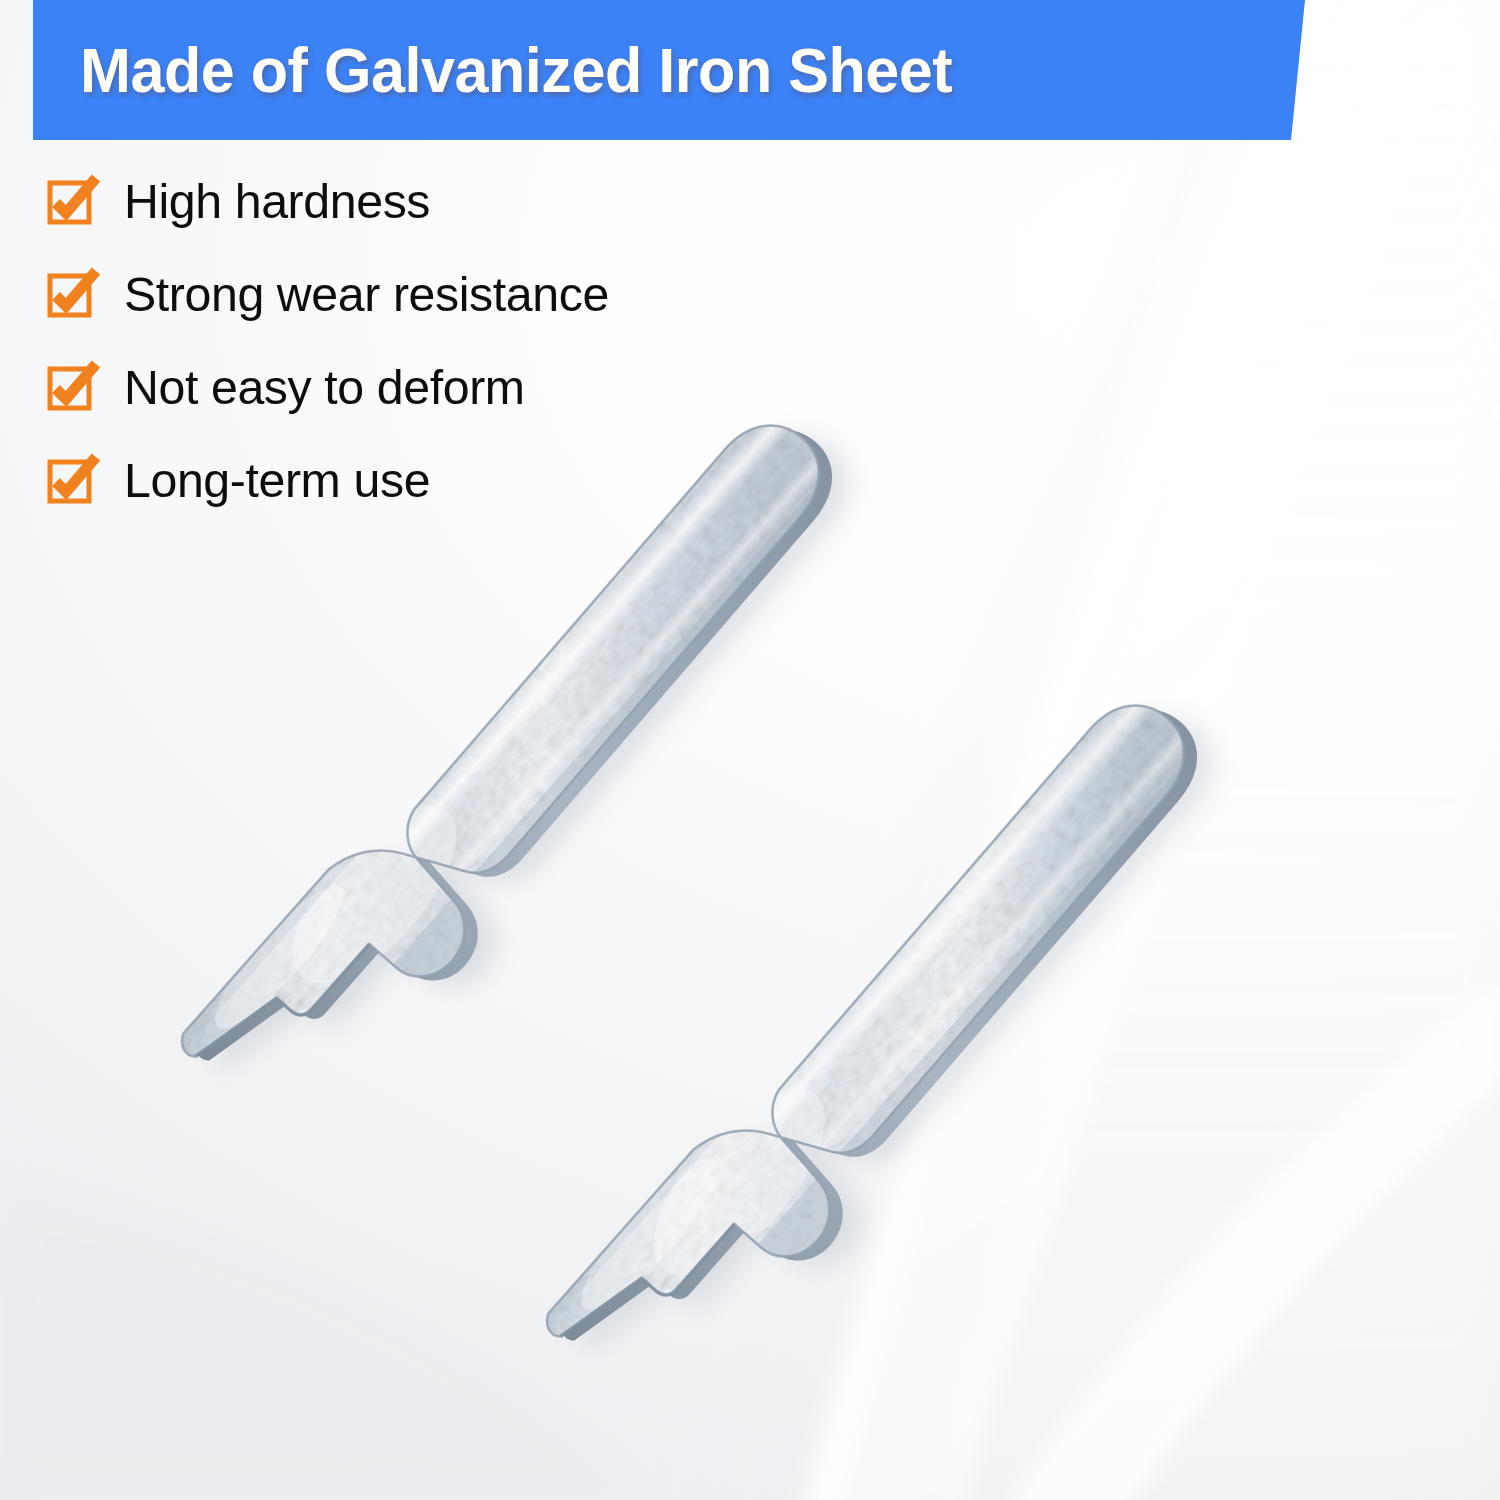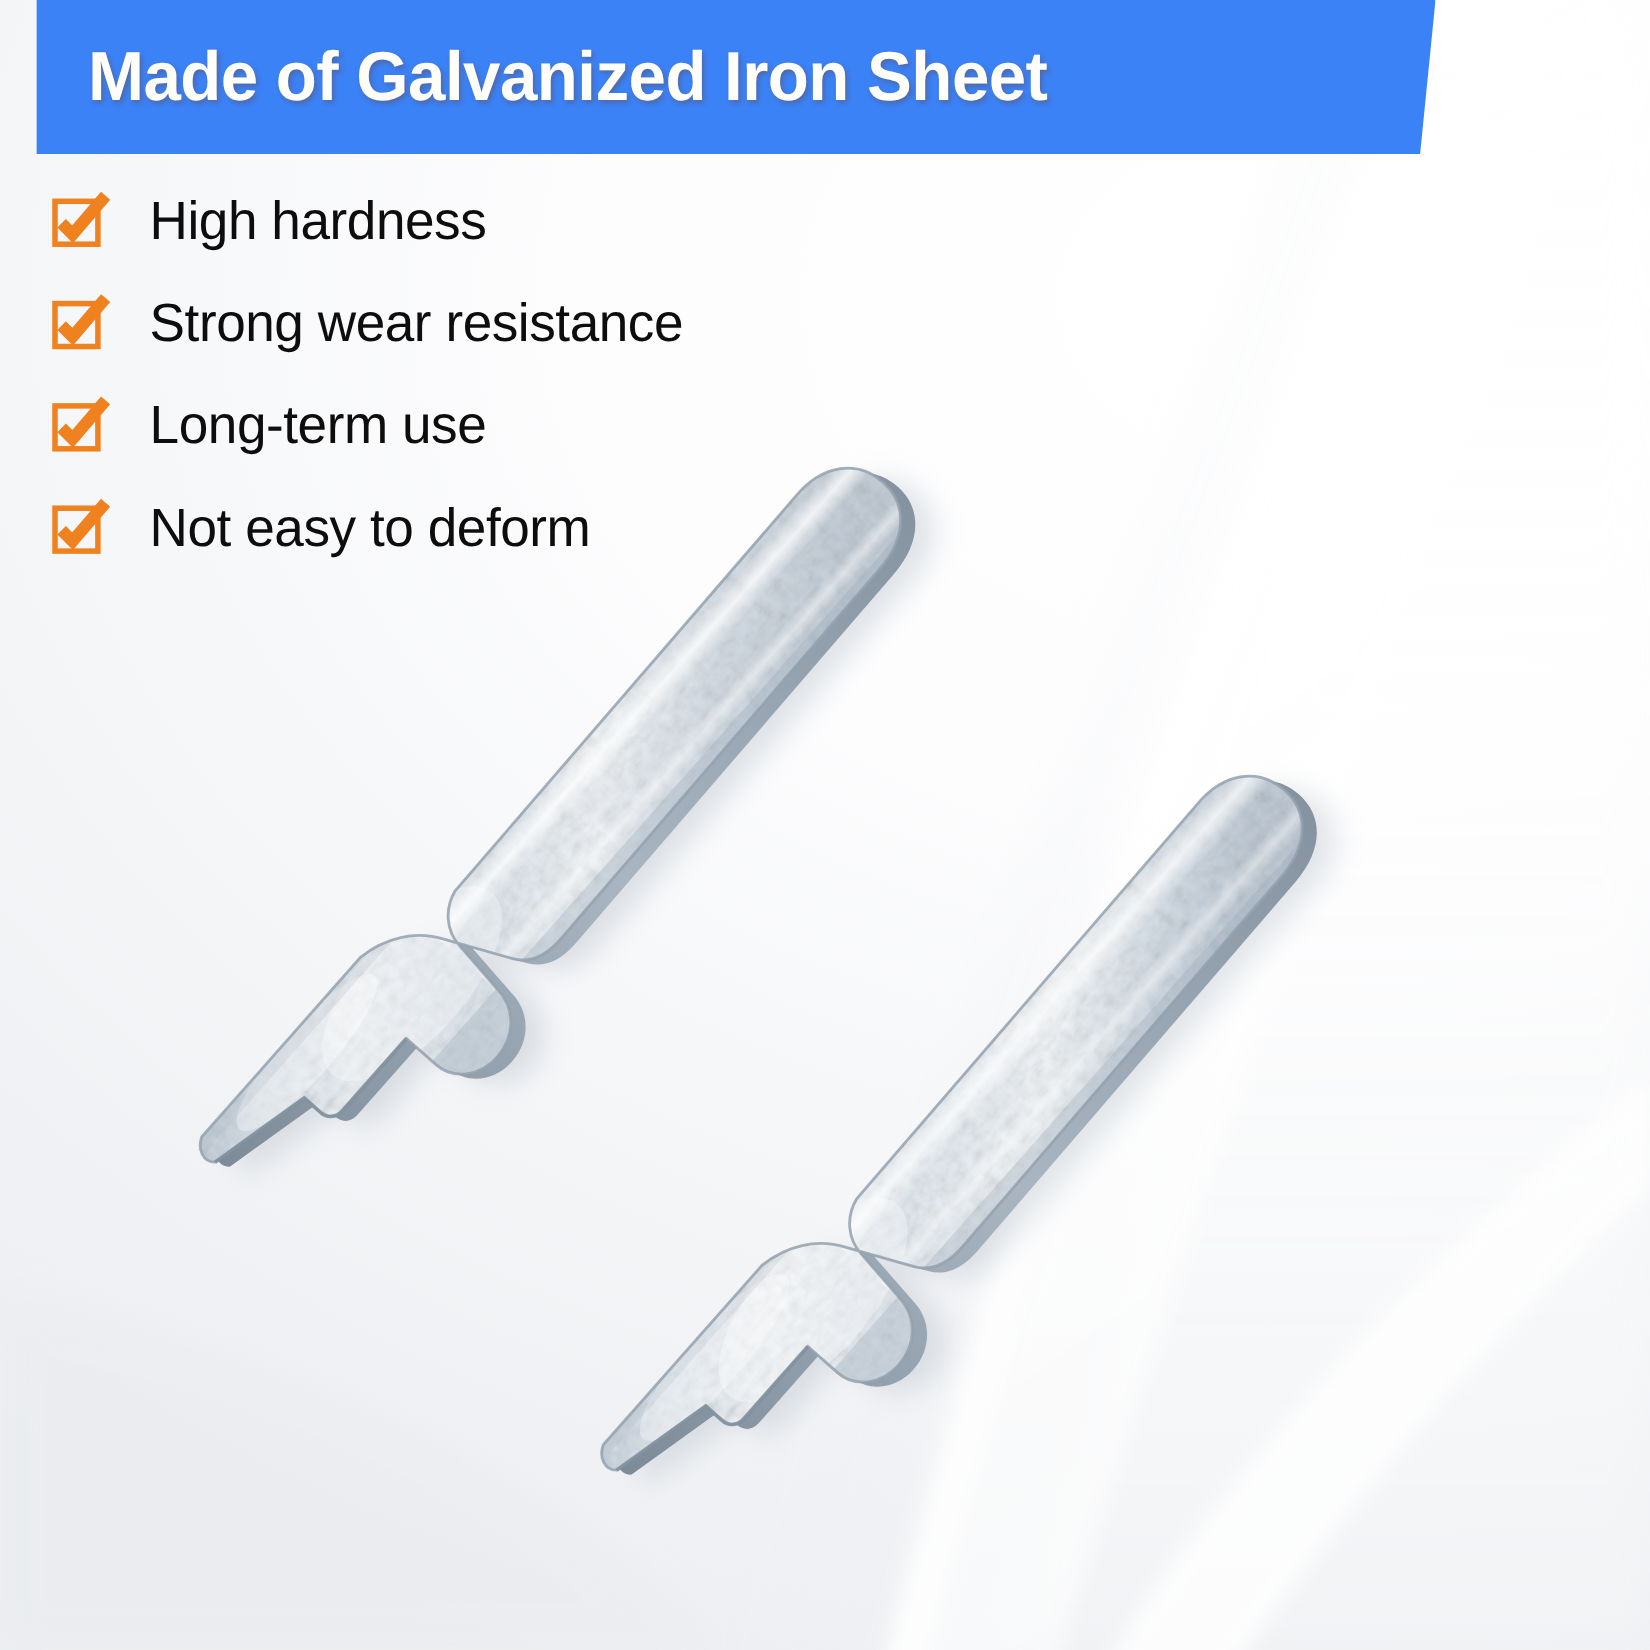--- a/index.html
+++ b/index.html
@@ -34,21 +34,21 @@
     transform:scaleX(0.97);transform-origin:left center;
     text-shadow:2px 3px 5px rgba(120,48,0,0.30);
     white-space:nowrap;
   }
 
   
   .feature-list{
     position:absolute;left:48px;top:172px;width:980px;z-index:4;
   }
   .feature-item{
-    display:flex;align-items:center;height:58px;margin-bottom:35px;gap:12px;
+    display:flex;align-items:center;height:58px;margin-bottom:35px;
   }
   .check-icon{
     position:relative;width:46px;height:46px;flex:0 0 46px;margin-right:30px;
   }
   .check-icon svg{position:absolute;left:-3px;top:-6px;}
   .feature-label{
     font-size:49px;line-height:52px;color:#0d0d0d;
     letter-spacing:-0.4px;white-space:nowrap;
     transform:scaleX(0.985);transform-origin:left center;
   }
@@ -126,31 +126,31 @@
       <span class="feature-label">Strong wear resistance</span>
     </div>
 
     <div class="feature-item">
       <span class="check-icon">
         <svg width="56" height="56" viewBox="0 0 56 56">
           <rect x="5" y="11" width="39" height="39" fill="none" stroke="#f0811f" stroke-width="5"></rect>
           <path d="M11 31 L21 41 L51 6" fill="none" stroke="#f0811f" stroke-width="11" stroke-linecap="butt" stroke-linejoin="miter"></path>
         </svg>
       </span>
+      <span class="feature-label">Not easy to deform</span>
+    </div>
+
+    <div class="feature-item">
+      <span class="check-icon">
+        <svg width="56" height="56" viewBox="0 0 56 56">
+          <rect x="5" y="11" width="39" height="39" fill="none" stroke="#f0811f" stroke-width="5"></rect>
+          <path d="M11 31 L21 41 L51 6" fill="none" stroke="#f0811f" stroke-width="11" stroke-linecap="butt" stroke-linejoin="miter"></path>
+        </svg>
+      </span>
       <span class="feature-label">Long-term use</span>
-    </div>
-
-    <div class="feature-item">
-      <span class="check-icon">
-        <svg width="56" height="56" viewBox="0 0 56 56">
-          <rect x="5" y="11" width="39" height="39" fill="none" stroke="#f0811f" stroke-width="5"></rect>
-          <path d="M11 31 L21 41 L51 6" fill="none" stroke="#f0811f" stroke-width="11" stroke-linecap="butt" stroke-linejoin="miter"></path>
-        </svg>
-      </span>
-      <span class="feature-label">Not easy to deform</span>
     </div>
 
   </div>
 
   <svg class="tools" viewBox="0 0 1500 1500">
     <defs>
 
       <linearGradient id="face" x1="0" y1="0" x2="1" y2="0.25">
         <stop offset="0" stop-color="#b9c6d3"></stop>
         <stop offset="0.10" stop-color="#d6e0e9"></stop>

